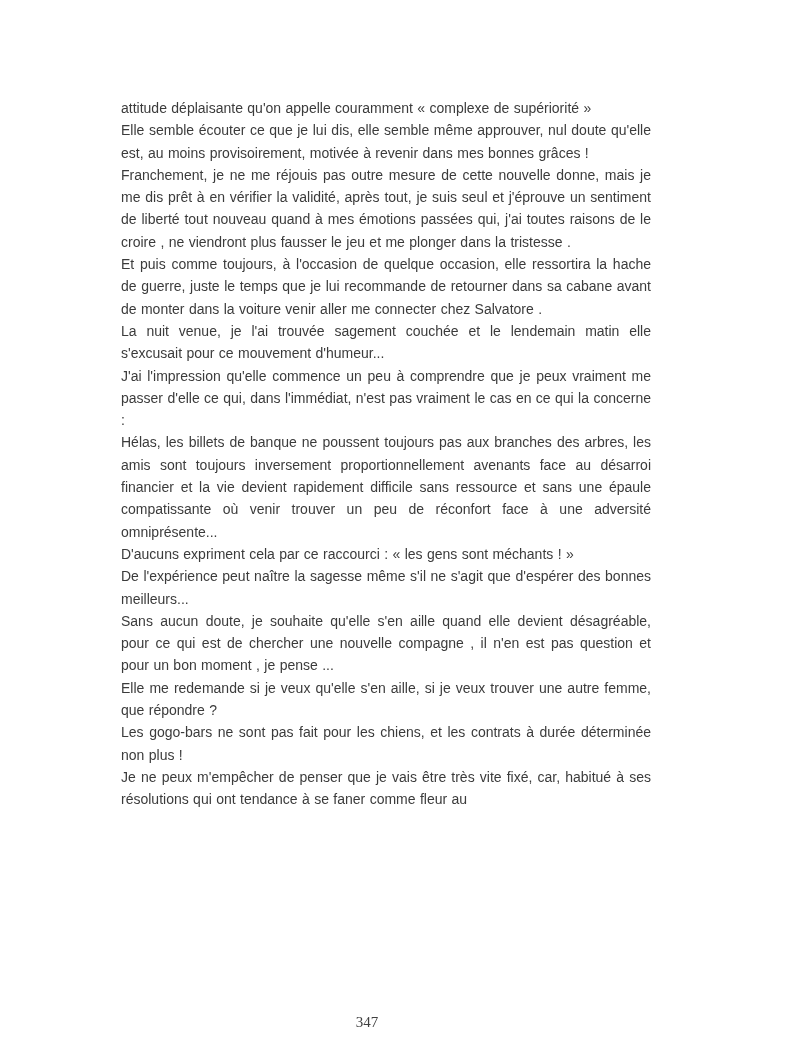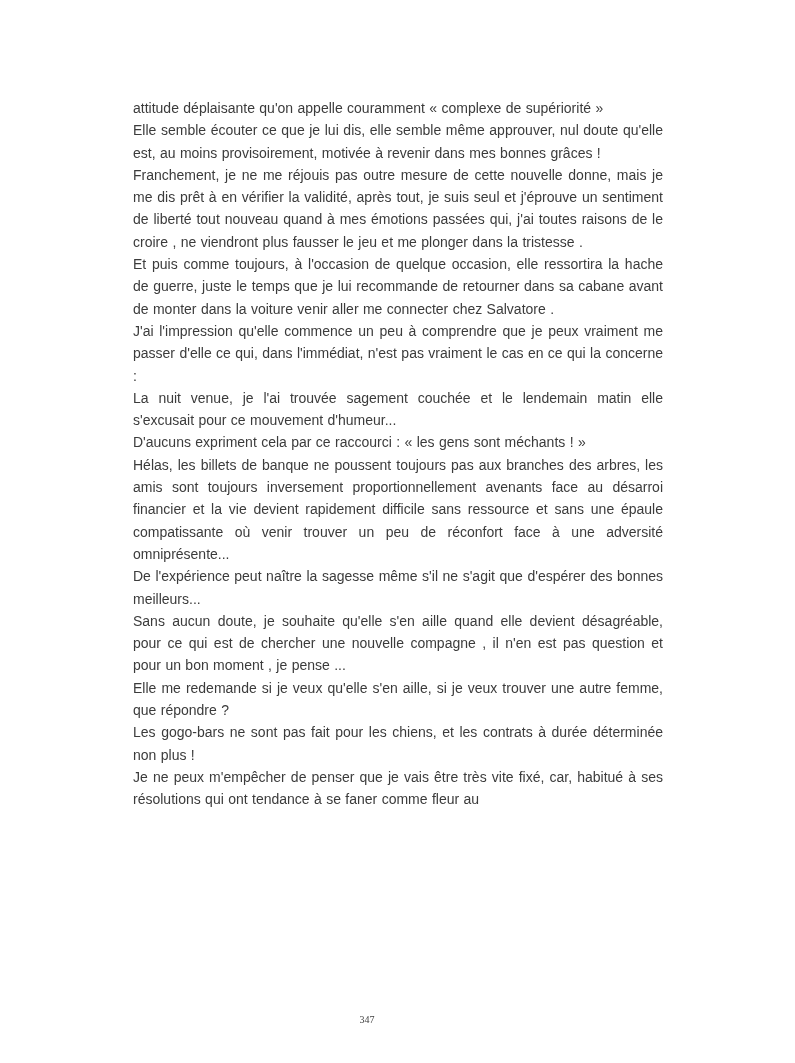--- a/index.html
+++ b/index.html
@@ -10,57 +10,57 @@
   .page {
     position: relative;
     width: 795px;
     height: 1063px;
     background: #ffffff;
     overflow: hidden;
     font-family: "Liberation Sans", sans-serif;
   }
   .text-block {
     position: absolute;
-    left: 133px;
+    left: 121px;
     top: 97px;
     width: 530px;
     color: #3b3b3b;
     font-size: 14px;
     line-height: 22.3px;
   }
   .text-block p {
     margin: 0;
     padding: 0;
     text-align: justify;
     word-spacing: 0.5px;
   }
   .page-number {
     position: absolute;
     left: 0;
     top: 1014px;
     width: 734px;
     text-align: center;
     font-family: "Liberation Serif", serif;
-    font-size: 10px;
+    font-size: 15px;
     color: #3f3f3f;
   }
 </style>
 </head>
 <body>
 
 <div class="page">
   <div class="text-block">
       <p>attitude déplaisante qu'on appelle couramment «  complexe de supériorité »</p>
       <p>Elle semble écouter ce que je lui dis, elle semble même approuver, nul doute qu'elle est, au moins provisoirement, motivée à revenir dans mes bonnes grâces !</p>
       <p>Franchement, je ne me réjouis pas outre mesure de cette nouvelle donne, mais je me dis prêt à en vérifier la validité, après tout, je suis seul et j'éprouve un sentiment de liberté tout nouveau quand à mes émotions passées qui, j'ai toutes raisons de le croire , ne viendront plus fausser le jeu et me plonger dans la tristesse .</p>
       <p>Et puis comme toujours, à l'occasion de quelque occasion, elle ressortira la hache de guerre, juste le temps que je lui recommande de retourner dans sa cabane avant de monter dans la voiture venir aller me connecter chez Salvatore .</p>
+      <p>La nuit venue, je l'ai trouvée sagement couchée et le lendemain matin elle s'excusait pour ce mouvement d'humeur...</p>
       <p>J'ai l'impression qu'elle commence un peu à comprendre que je peux vraiment me passer d'elle ce qui, dans l'immédiat, n'est pas vraiment le cas en ce qui la concerne :</p>
-      <p>La nuit venue, je l'ai trouvée sagement couchée et le lendemain matin elle s'excusait pour ce mouvement d'humeur...</p>
+      <p>Hélas, les billets de banque ne poussent toujours pas aux branches des arbres, les amis sont toujours inversement proportionnellement avenants face au désarroi financier et la vie devient rapidement difficile sans ressource et sans une épaule compatissante où venir trouver un peu de réconfort face à une adversité omniprésente...</p>
       <p>D'aucuns expriment cela par ce raccourci :  «  les gens sont méchants ! »</p>
-      <p>Hélas, les billets de banque ne poussent toujours pas aux branches des arbres, les amis sont toujours inversement proportionnellement avenants face au désarroi financier et la vie devient rapidement difficile sans ressource et sans une épaule compatissante où venir trouver un peu de réconfort face à une adversité omniprésente...</p>
       <p>De l'expérience peut naître la sagesse même s'il ne s'agit que d'espérer des bonnes meilleurs...</p>
       <p>Sans aucun doute, je souhaite qu'elle s'en aille quand elle devient désagréable, pour ce qui est de chercher une nouvelle compagne , il n'en est pas question et pour un bon moment , je pense ...</p>
       <p>Elle me redemande si je veux qu'elle s'en aille, si je veux trouver une autre femme, que répondre ?</p>
       <p>Les gogo-bars ne sont pas fait pour les chiens, et les contrats à durée déterminée non plus !</p>
       <p>Je ne peux m'empêcher de penser que je vais être très vite fixé, car, habitué à ses résolutions qui ont tendance à se faner comme fleur au</p>
     </div>
   <div class="page-number">347</div>
 </div>
 
 </body></html>

